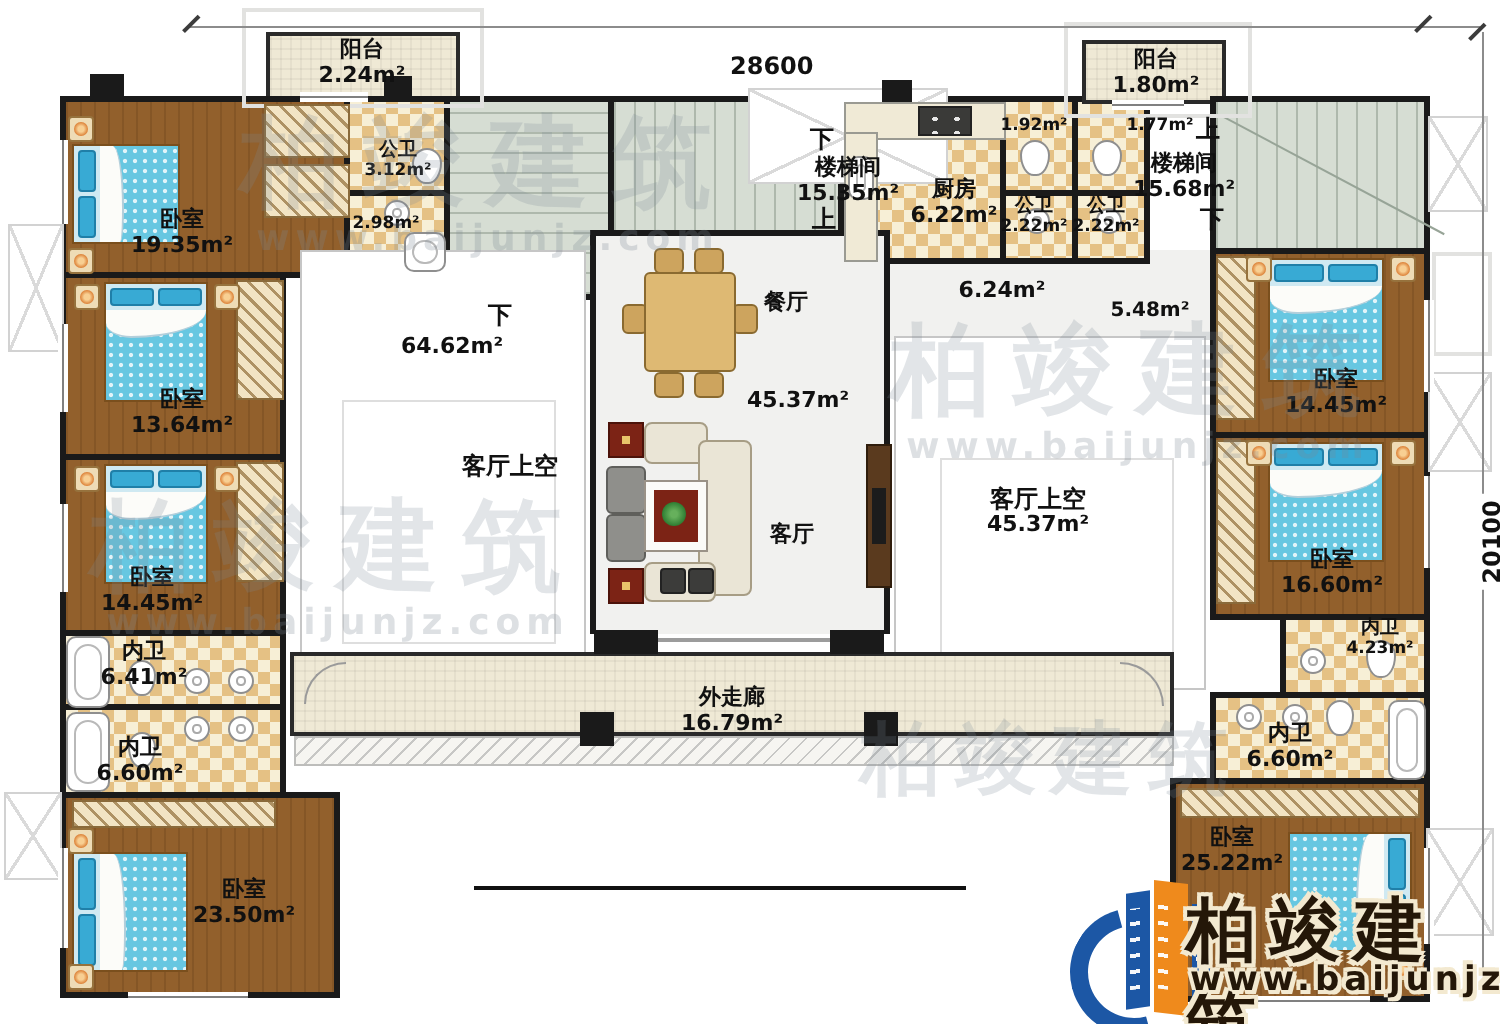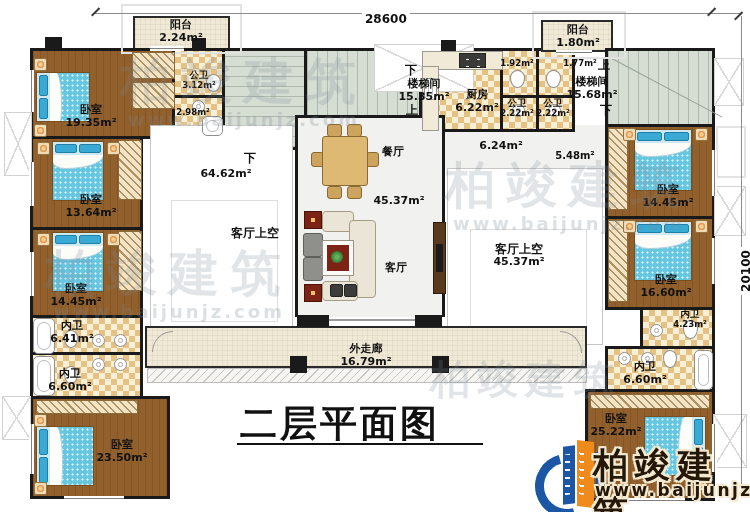--- a/index.html
+++ b/index.html
@@ -426,41 +426,40 @@
 
   <div class="rlabel" style="left:366px;top:356px">
       <span class="rn">外走廊</span>
       <span class="ra">16.79m²</span>
     </div>
 
   <div class="dimline" style="left:95px;top:13px;width:645px;height:1px"></div>
   <div class="tick" style="left:90px;top:11px"></div>
   <div class="tick" style="left:706px;top:11px"></div>
   <div class="tick" style="left:733px;top:15px"></div>
-  <div class="dimtext" style="left:362px;top:12px">28600</div>
+  <div class="dimtext" style="left:362px;top:26px">28600</div>
   <div class="dimline" style="left:741px;top:16px;width:1px;height:470px"></div>
   <div class="dimtext vert" style="left:722px;top:264px">20100</div>
 
   <div class="wm" style="left:120px;top:48px">
     <div class="wm-brand">柏竣建筑</div>
     <div class="wm-site">www.baijunjz.com</div>
   </div>
   <div class="wm" style="left:45px;top:240px">
     <div class="wm-brand">柏竣建筑</div>
     <div class="wm-site">www.baijunjz.com</div>
   </div>
   <div class="wm" style="left:445px;top:152px">
     <div class="wm-brand">柏竣建筑</div>
     <div class="wm-site">www.baijunjz.com</div>
   </div>
   <div class="wm small" style="left:430px;top:352px">
     <div class="wm-brand">柏竣建筑</div>
   </div>
 
-  <div class="plan-title" style="left:240px;top:399px">二层平面图</div>
   <div class="title-rule" style="left:237px;top:443px;width:246px"></div>
 
   <div class="logo" style="left:505px;top:408px;width:243px;height:100px">
     <div class="logo-icon" style="left:30px;top:30px">
       <div class="swoosh"></div>
       <div class="abs lb b1"></div>
       <div class="abs lb b2"></div>
       <div class="abs lb b3"></div>
     </div>
     <div class="logo-brand" style="left:88px;top:34px">柏竣建筑</div>

